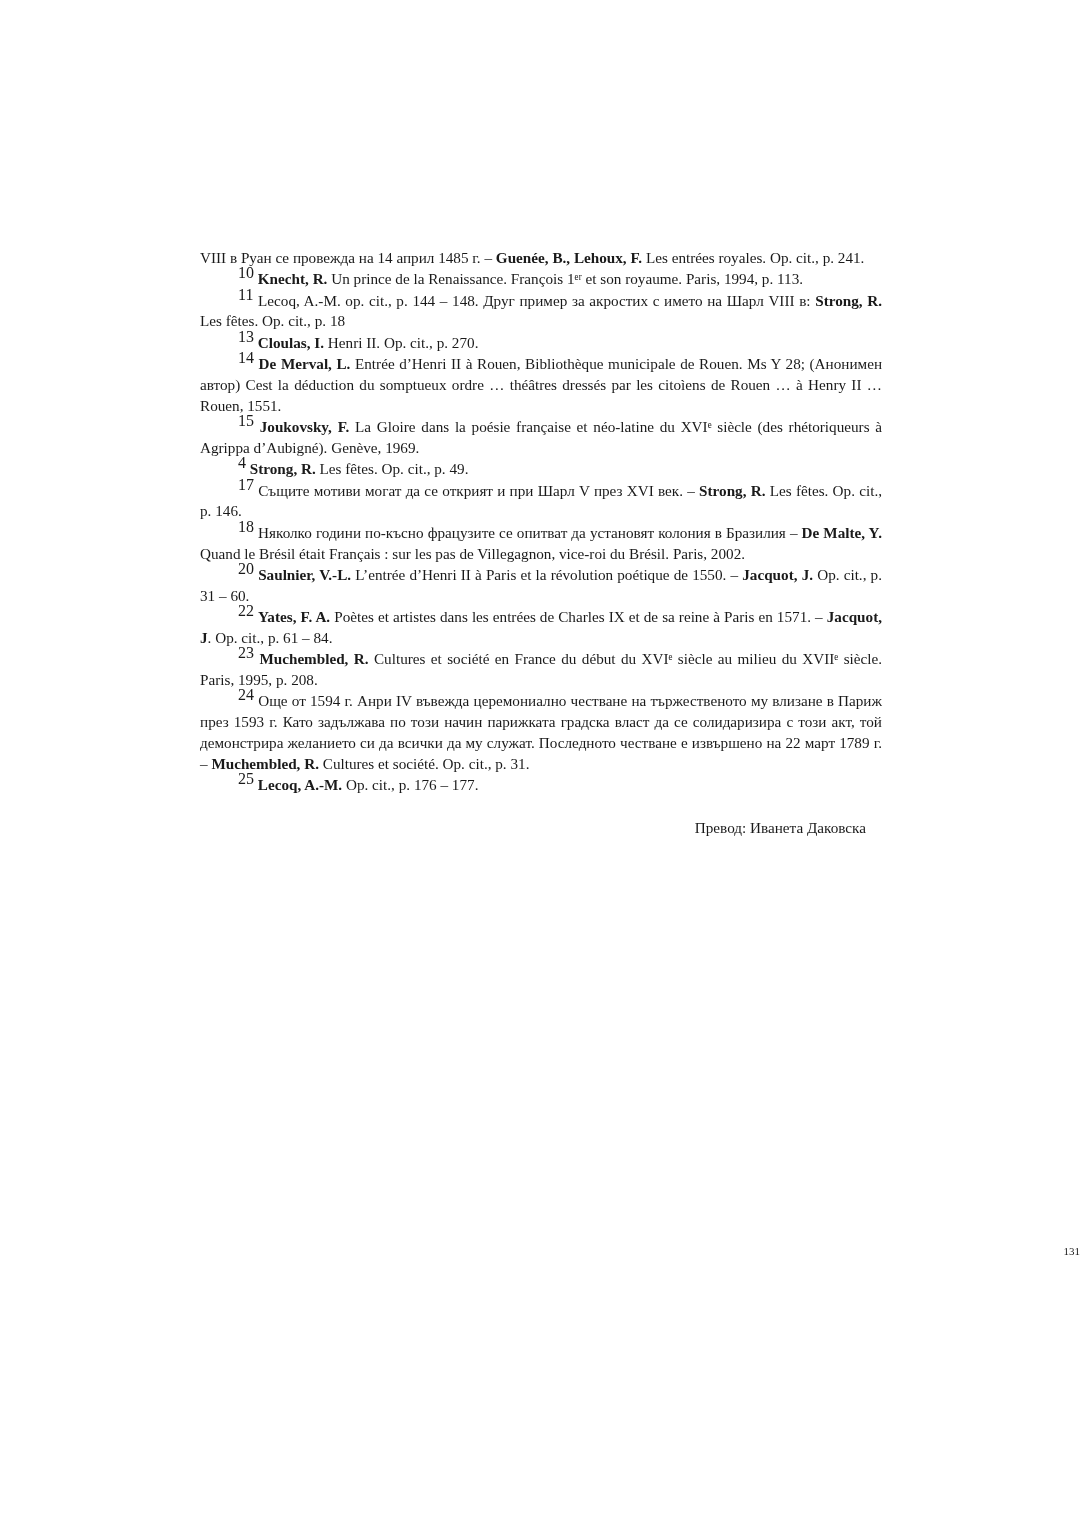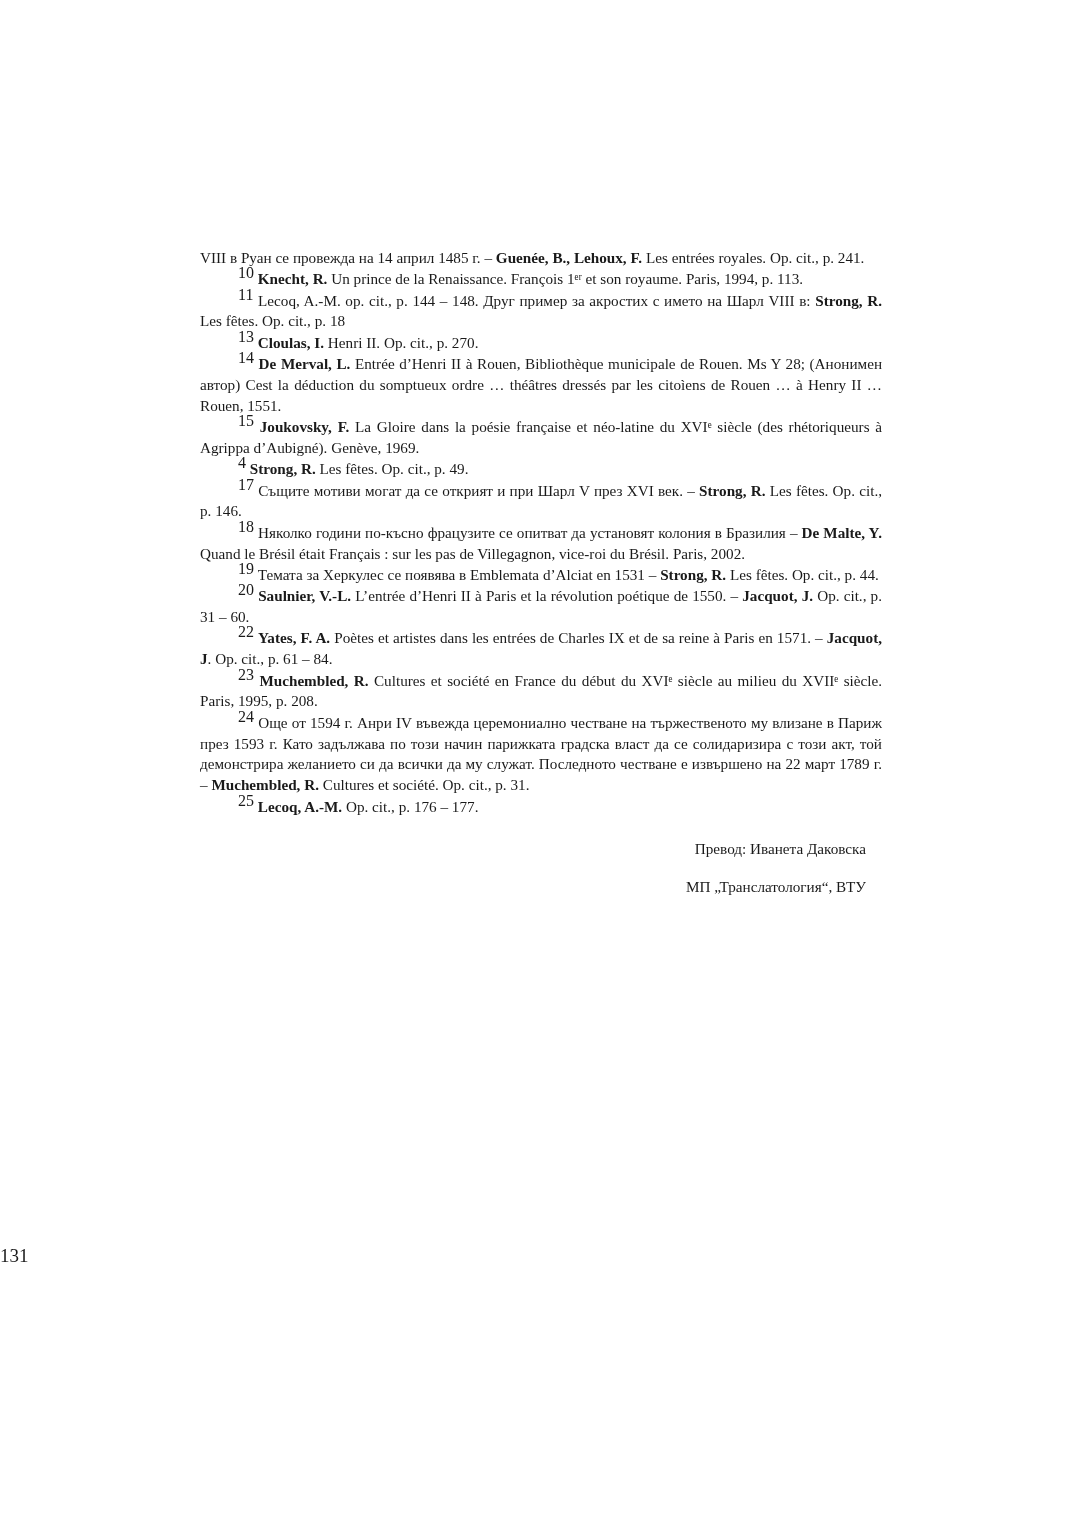--- a/index.html
+++ b/index.html
@@ -54,50 +54,48 @@
     line-height: 1.45;
   }
   .sig div {
     margin: 16px;
   }
   .folio {
     position: absolute;
     left: 0;
     top: 1245px;
     width: 1080px;
-    text-align: left;
-    font-size: 19px;
+    text-align: right;
+    font-size: 11px;
     font-family: "Liberation Serif", serif;
   }
 </style>
 </head>
 <body>
 
 <div class="page">
 
   <div class="content">
     <div id="notes-container">
         <p class="note first"><span>VIII в Руан се провежда на 14 април 1485 г. – </span><b>Guenée, B., Lehoux, F.</b><span> Les entrées royales. Op. cit., p. 241.</span></p>
         <p class="note"><sup>10</sup><span> </span><b>Knecht, R.</b><span> Un prince de la Renaissance. François 1ᵉʳ et son royaume. Paris, 1994, p. 113.</span></p>
         <p class="note"><sup>11</sup><span> Lecoq, A.-M. op. cit., p. 144 – 148.  Друг пример за акростих с името на Шарл VIII в: </span><b>Strong, R.</b><span> Les fêtes. Op. cit., p. 18</span></p>
         <p class="note"><sup>13</sup><span> </span><b>Cloulas, I.</b><span> Henri II. Op. cit., p. 270.</span></p>
         <p class="note"><sup>14</sup><span> </span><b>De Merval, L.</b><span> Entrée d’Henri II à Rouen, Bibliothèque municipale de Rouen. Ms Y 28; (Анонимен автор) Cest la déduction du somptueux ordre … théâtres dressés par les citoìens de Rouen … à Henry II … Rouen, 1551.</span></p>
         <p class="note"><sup>15</sup><span> </span><b>Joukovsky, F.</b><span> La Gloire dans la poésie française et néo-latine du XVIᵉ siècle (des rhétoriqueurs à Agrippa d’Aubigné). Genève, 1969.</span></p>
         <p class="note"><sup>4</sup><span> </span><b>Strong, R.</b><span> Les fêtes. Op. cit., p. 49.</span></p>
         <p class="note"><sup>17</sup><span> Същите мотиви могат да се открият и при Шарл V през XVI век. – </span><b>Strong, R.</b><span> Les fêtes. Op. cit., p. 146.</span></p>
         <p class="note"><sup>18</sup><span> Няколко години по-късно фрацузите се опитват да установят колония  в Бразилия – </span><b>De Malte, Y.</b><span> Quand le Brésil était Français : sur les pas de Villegagnon, vice-roi du Brésil. Paris, 2002.</span></p>
-        <p class="note"><sup>19</sup><span> Темата за Херкулес се появява в Emblemata d’Alciat en 1531 –  </span><b>Strong, R.</b><span> Les fêtes. Op. cit., p. 44.</span></p>
         <p class="note"><sup>20</sup><span> </span><b>Saulnier, V.-L.</b><span>  L’entrée d’Henri II à Paris et la révolution poétique de 1550. – </span><b>Jacquot, J.</b><span> Op. cit., p. 31 – 60.</span></p>
         <p class="note"><sup>22</sup><span> </span><b>Yates, F. A.</b><span> Poètes et artistes dans les entrées de Charles IX et de sa reine à Paris en 1571. – </span><b>Jacquot, J</b><span>. Op. cit., p. 61 – 84.</span></p>
         <p class="note"><sup>23</sup><span> </span><b>Muchembled, R.</b><span> Cultures et société en France du début du XVIᵉ siècle au milieu du XVIIᵉ siècle. Paris, 1995, p. 208.</span></p>
         <p class="note"><sup>24</sup><span> Още от 1594 г. Анри IV въвежда церемониално честване на тържественото му влизане в Париж през 1593 г. Като задължава по този начин парижката градска власт да се солидаризира  с този акт, той демонстрира желанието си да всички да му служат. Последното честване е извършено на 22 март 1789 г. – </span><b>Muchembled, R.</b><span> Cultures et société. Op. cit., p. 31.</span></p>
         <p class="note"><sup>25</sup><span> </span><b>Lecoq, A.-M.</b><span>  Op. cit., p. 176 – 177.</span></p>
       </div>
 
     <div class="sig">
       <div>Превод: Иванета Даковска</div>
-      <div>МП „Транслатология“, ВТУ</div>
     </div>
   </div>
 
   <div class="folio">131</div>
 
 </div>
 
 </body></html>

